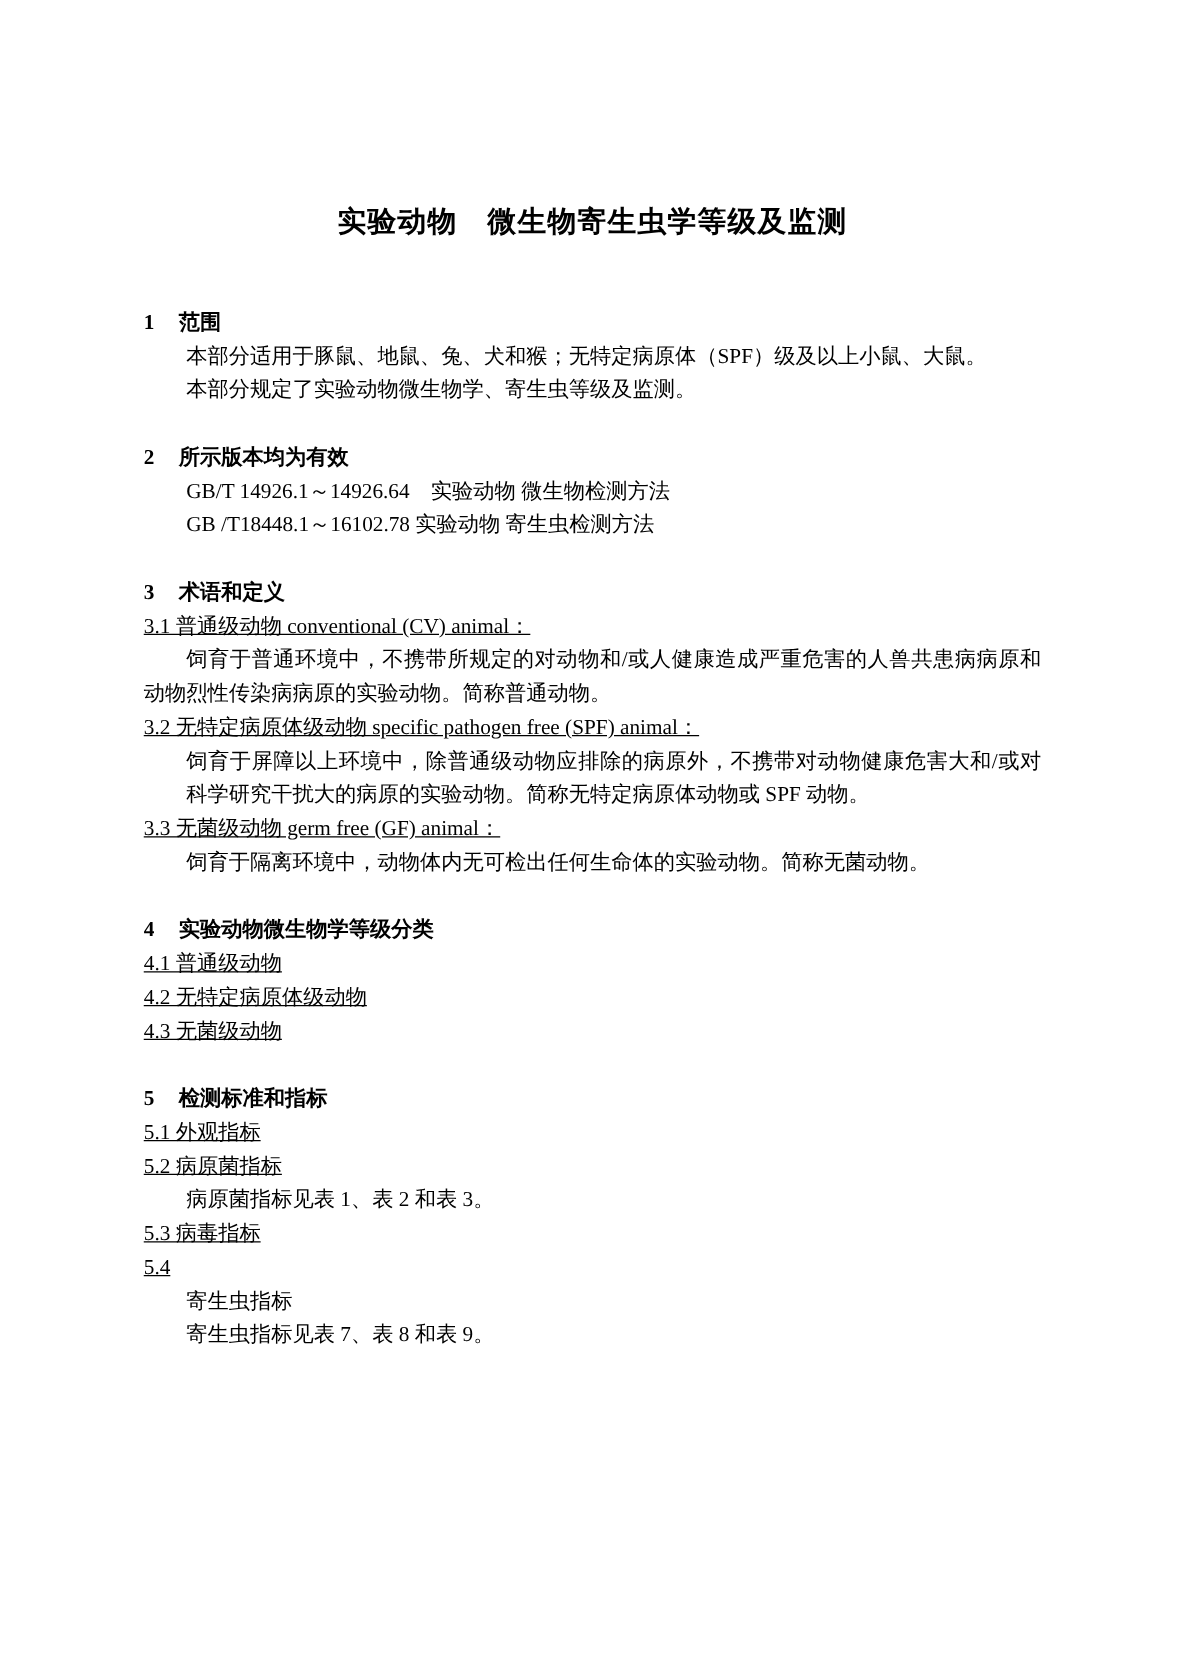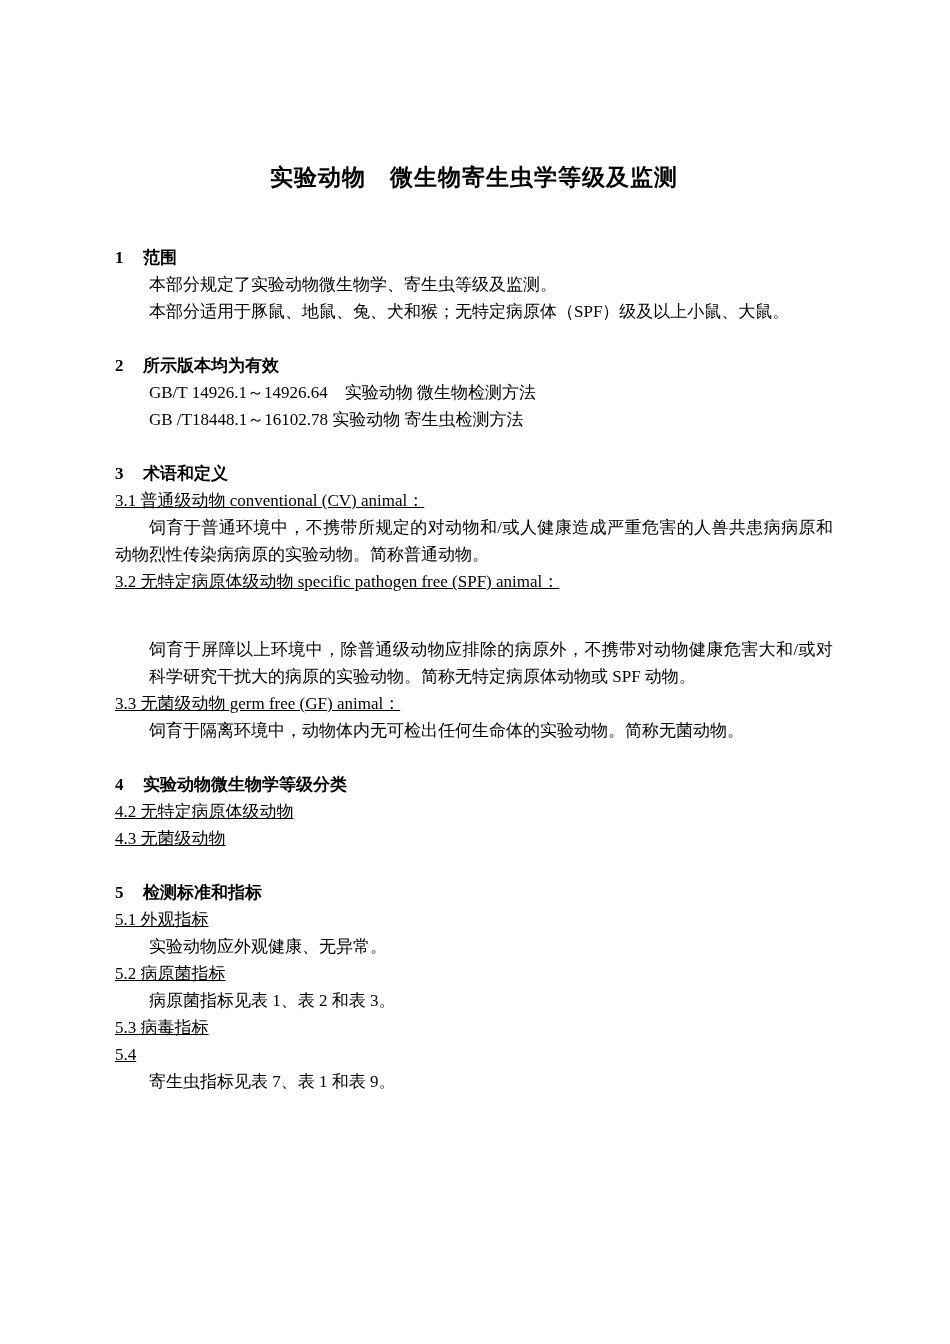--- a/index.html
+++ b/index.html
@@ -35,21 +35,21 @@
     margin-top: 27px;
   }
   .sec-heading.first { margin-top: 50px; }
   .sec-num { display: inline-block; min-width: 28px; }
   .p {
     font-size: 17px;
     line-height: 27px;
   }
   .p-indent { text-indent: 2em; }
   .p-justify { text-indent: 2em; text-align: justify; }
-  .p-block { margin-left: 2em; text-align: justify; margin-top: 41px; }
+  .p-block { margin-left: 2em; text-align: justify; }
   .p-flush { text-indent: 0; text-decoration: underline; }
   .page-num {
     position: absolute;
     top: 1246px;
     right: 117px;
     font-size: 15px;
     line-height: 20px;
   }
 </style>
 </head>
@@ -57,22 +57,22 @@
 
 <div class="page">
 
   <h1 class="doc-title">实验动物　微生物寄生虫学等级及监测</h1>
 
   <section>
     <h2 class="sec-heading first">
       <span class="sec-num">1</span>
       <span class="sec-title">范围</span>
     </h2>
+    <p class="p p-indent">本部分适用于豚鼠、地鼠、兔、犬和猴；无特定病原体（SPF）级及以上小鼠、大鼠。</p>
     <p class="p p-indent">本部分规定了实验动物微生物学、寄生虫等级及监测。</p>
-    <p class="p p-indent">本部分适用于豚鼠、地鼠、兔、犬和猴；无特定病原体（SPF）级及以上小鼠、大鼠。</p>
   </section>
 
   <section>
     <h2 class="sec-heading">
       <span class="sec-num">2</span>
       <span class="sec-title">所示版本均为有效</span>
     </h2>
     <p class="p p-indent">GB/T 14926.1～14926.64　实验动物 微生物检测方法</p>
     <p class="p p-indent">GB /T18448.1～16102.78 实验动物 寄生虫检测方法</p>
   </section>
@@ -88,33 +88,34 @@
     <p class="p p-block">饲育于屏障以上环境中，除普通级动物应排除的病原外，不携带对动物健康危害大和/或对科学研究干扰大的病原的实验动物。简称无特定病原体动物或 SPF 动物。</p>
     <p class="p p-flush">3.3 无菌级动物 germ free (GF) animal：</p>
     <p class="p p-indent">饲育于隔离环境中，动物体内无可检出任何生命体的实验动物。简称无菌动物。</p>
   </section>
 
   <section>
     <h2 class="sec-heading">
       <span class="sec-num">4</span>
       <span class="sec-title">实验动物微生物学等级分类</span>
     </h2>
+    <p class="p p-flush">4.1 普通级动物</p>
     <p class="p p-flush">4.2 无特定病原体级动物</p>
     <p class="p p-flush">4.3 无菌级动物</p>
   </section>
 
   <section>
     <h2 class="sec-heading">
       <span class="sec-num">5</span>
       <span class="sec-title">检测标准和指标</span>
     </h2>
     <p class="p p-flush">5.1 外观指标</p>
-    <p class="p p-indent">实验动物应外观健康、无异常。</p>
     <p class="p p-flush">5.2 病原菌指标</p>
     <p class="p p-indent">病原菌指标见表 1、表 2 和表 3。</p>
     <p class="p p-flush">5.3 病毒指标</p>
     <p class="p p-flush">5.4</p>
-    <p class="p p-indent">寄生虫指标见表 7、表 1 和表 9。</p>
+    <p class="p p-indent">寄生虫指标</p>
+    <p class="p p-indent">寄生虫指标见表 7、表 8 和表 9。</p>
   </section>
 
   <div class="page-num">3</div>
 
 </div>
 
 </body></html>

